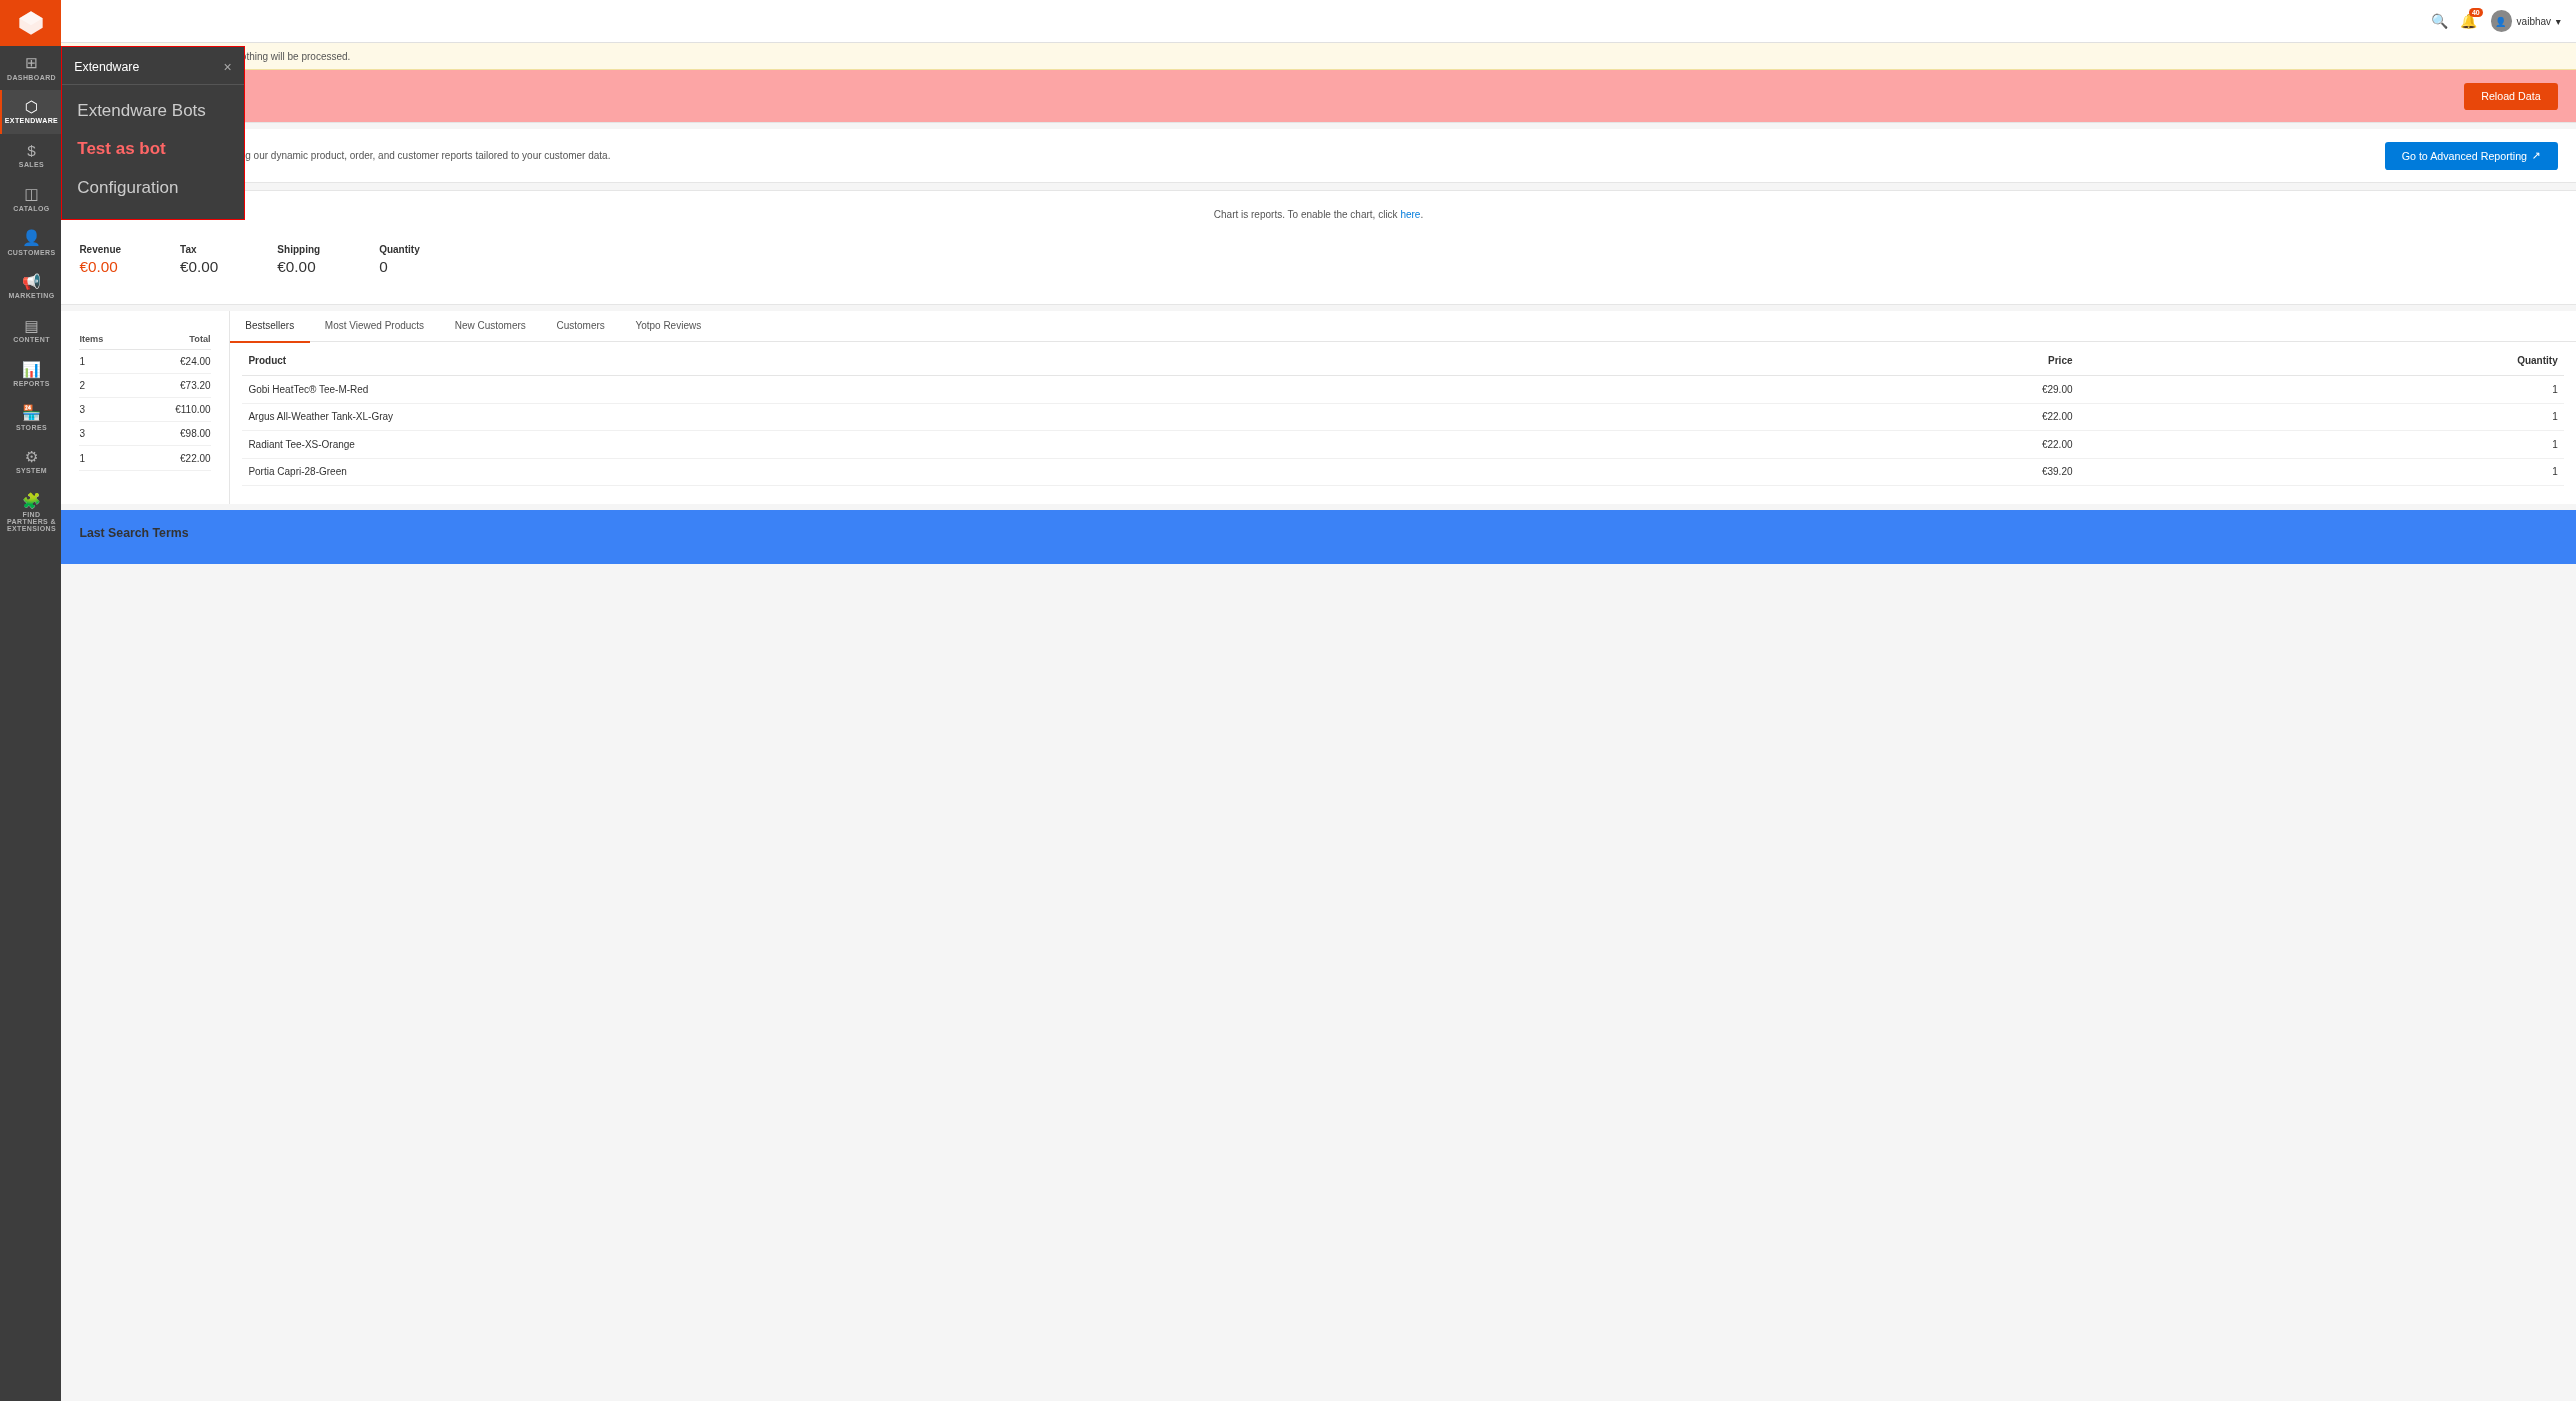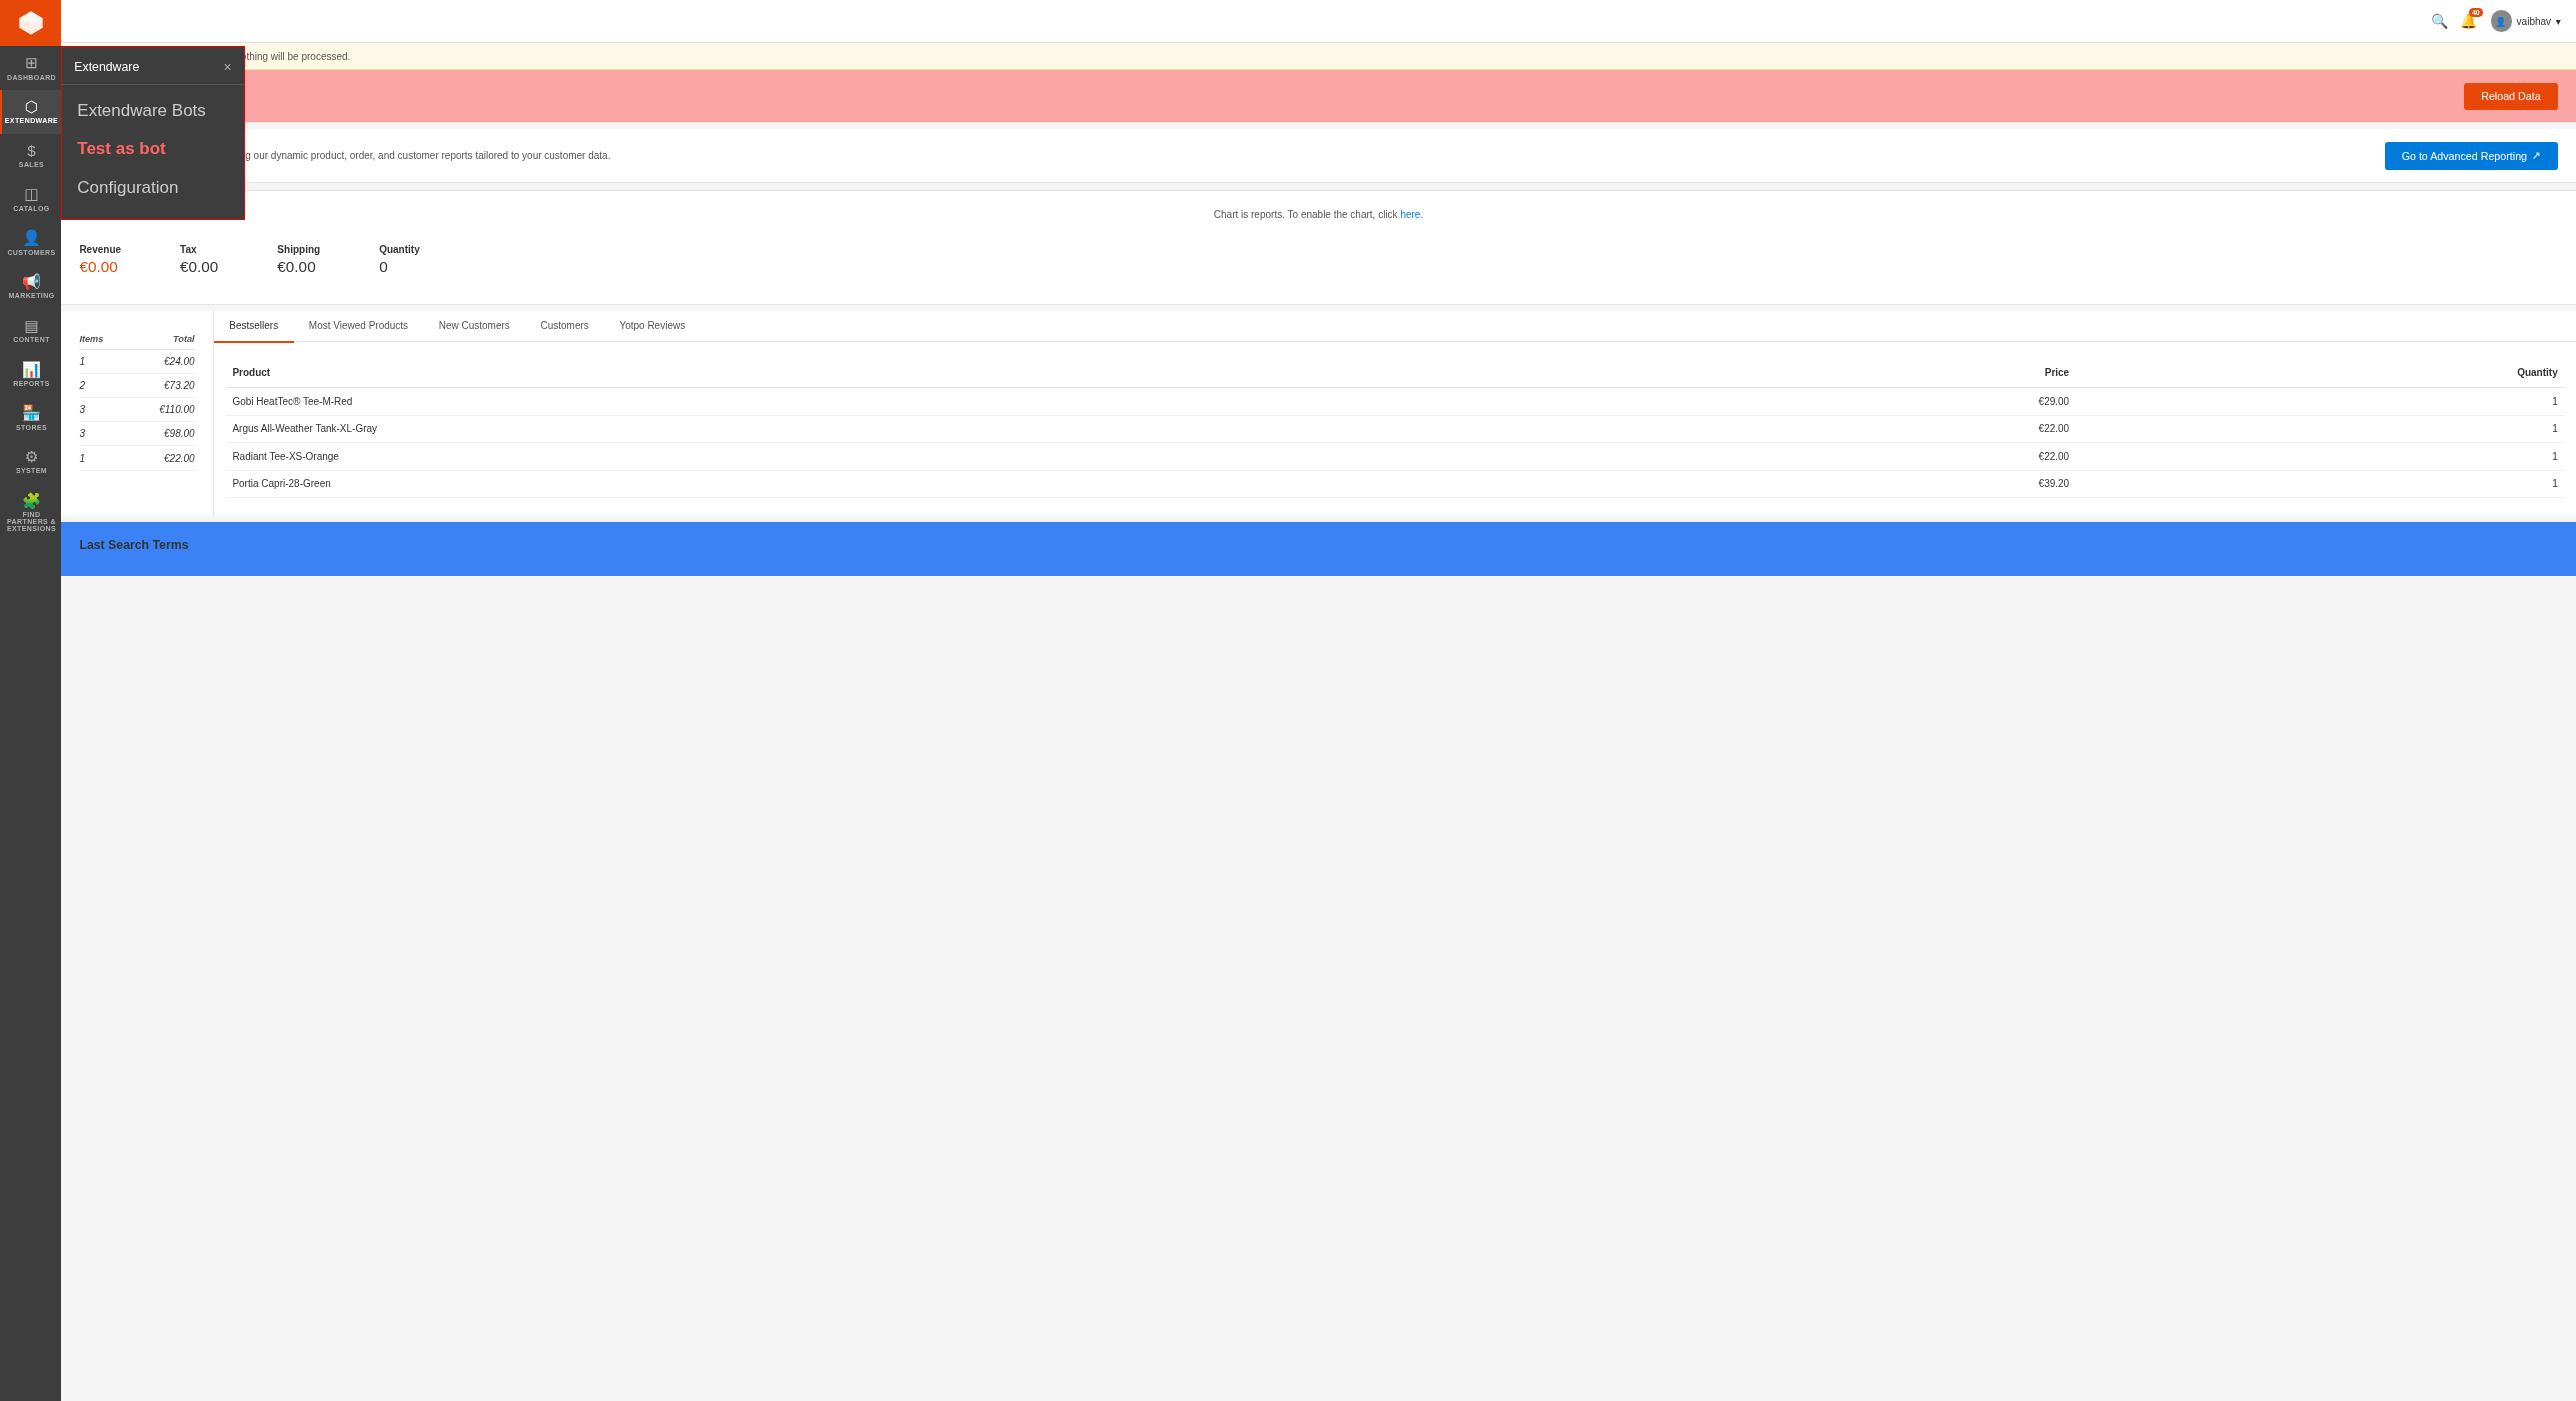--- a/index.html
+++ b/index.html
@@ -156,21 +156,21 @@
     .chart-disabled { text-align: center; color: #555; font-size: 10px; margin-bottom: 15.3px; }
     .chart-disabled a { color: #007bdb; text-decoration: none; }
     .metrics-row { display: flex; gap: 59px; padding: 9.2px 0; }
     .metric-item { display: flex; flex-direction: column; gap: 3.1px; }
     .metric-label { font-size: 10px; font-weight: 600; color: #333; }
     .metric-value { font-size: 15.3px; color: #333; }
     .metric-value.orange { color: #e8470a; }
     .tabs-nav {
       display: flex;
       border-bottom: 1.5px solid #e5e5e5;
-      margin-bottom: 16px;
+      margin-bottom: 4px;
     }
     .tab-item {
       padding: 9.2px 15.3px;
       font-size: 10px;
       cursor: pointer;
       color: #555;
       border-bottom: 2.3px solid transparent;
       margin-bottom: -1.5px;
       white-space: nowrap;
     }
@@ -196,25 +196,24 @@
     .data-table td.right { text-align: right; }
 
     
     .two-col {
       display: flex;
       gap: 0;
       background: #fff;
       margin: 6.1px 0;
     }
     .orders-col {
-      width: 153px;
+      width: 169px;
       flex-shrink: 0;
       padding: 18.4px;
       border-right: 0.8px solid #e5e5e5;
-      font-style: italic;
     }
     .orders-col table { width: 100%; border-collapse: collapse; }
     .orders-col th { font-size: 9.2px; font-weight: 600; color: #555; padding: 4.6px 0; border-bottom: 0.8px solid #e5e5e5; }
     .orders-col td { font-size: 10px; padding: 6.1px 0; border-bottom: 0.8px solid #f0f0f0; }
     .orders-col td.right { text-align: right; }
 
     
     .last-search {
       background: #3b82f6;
       margin: 6.1px 0;

